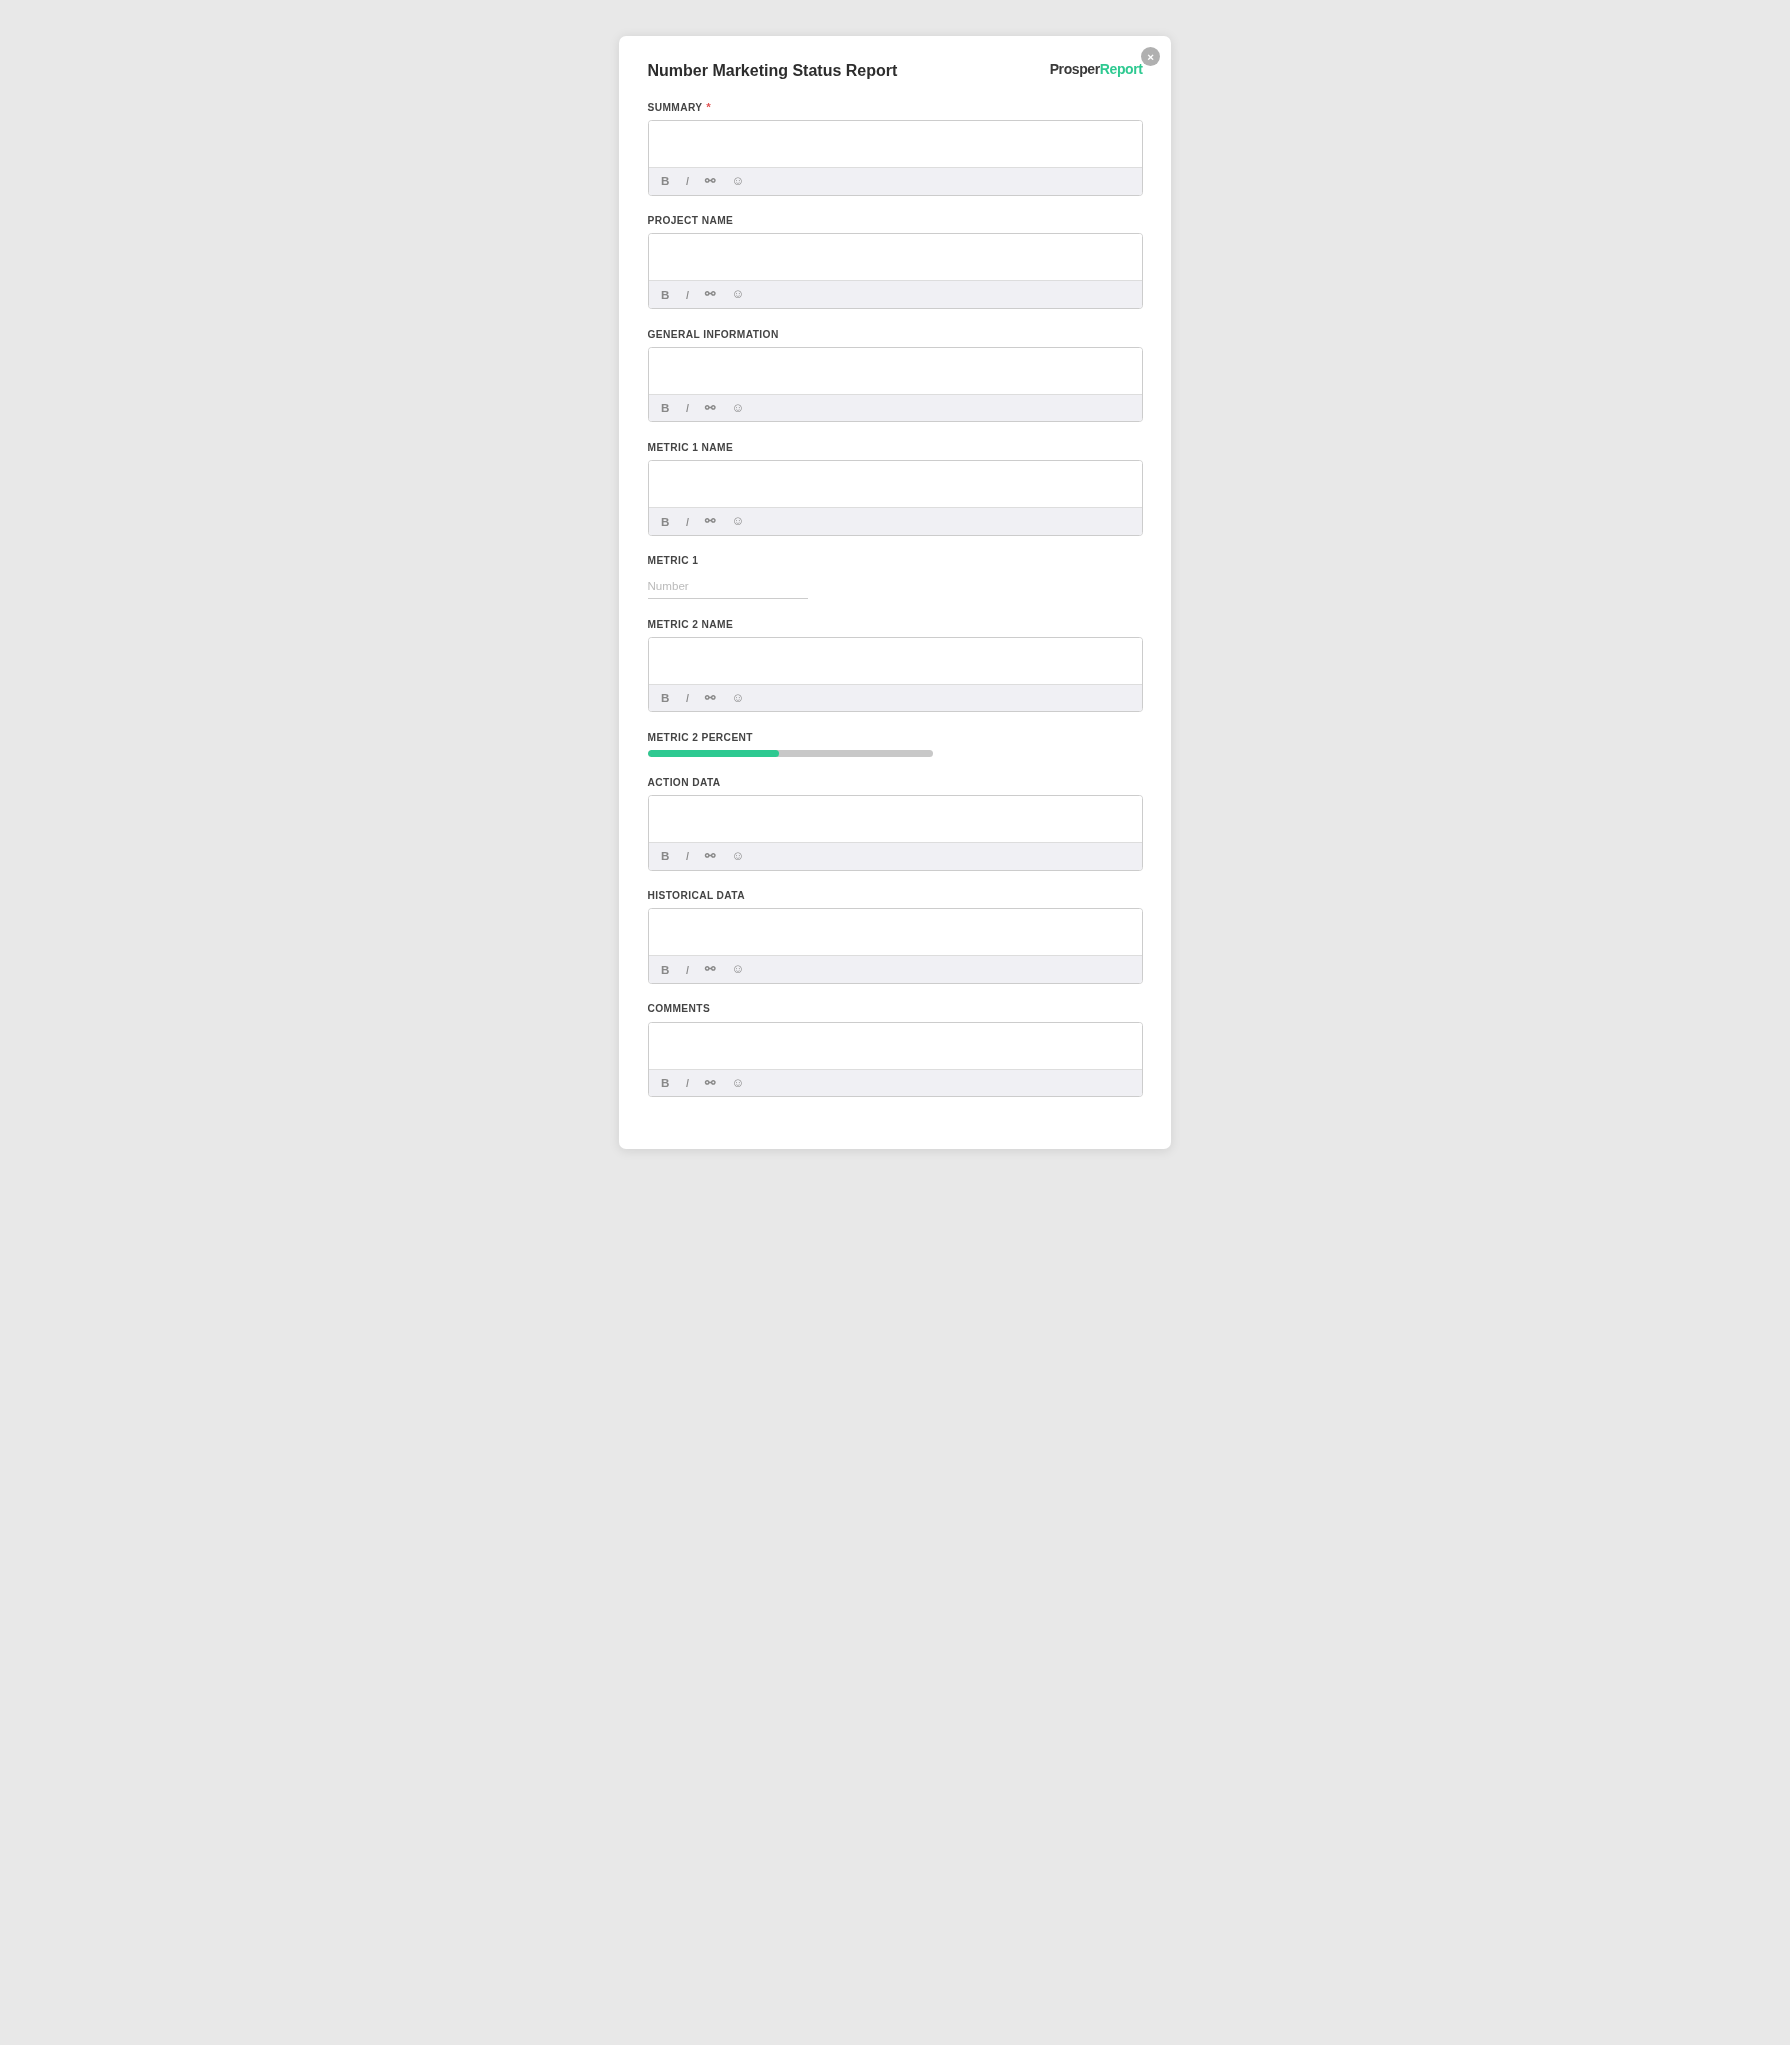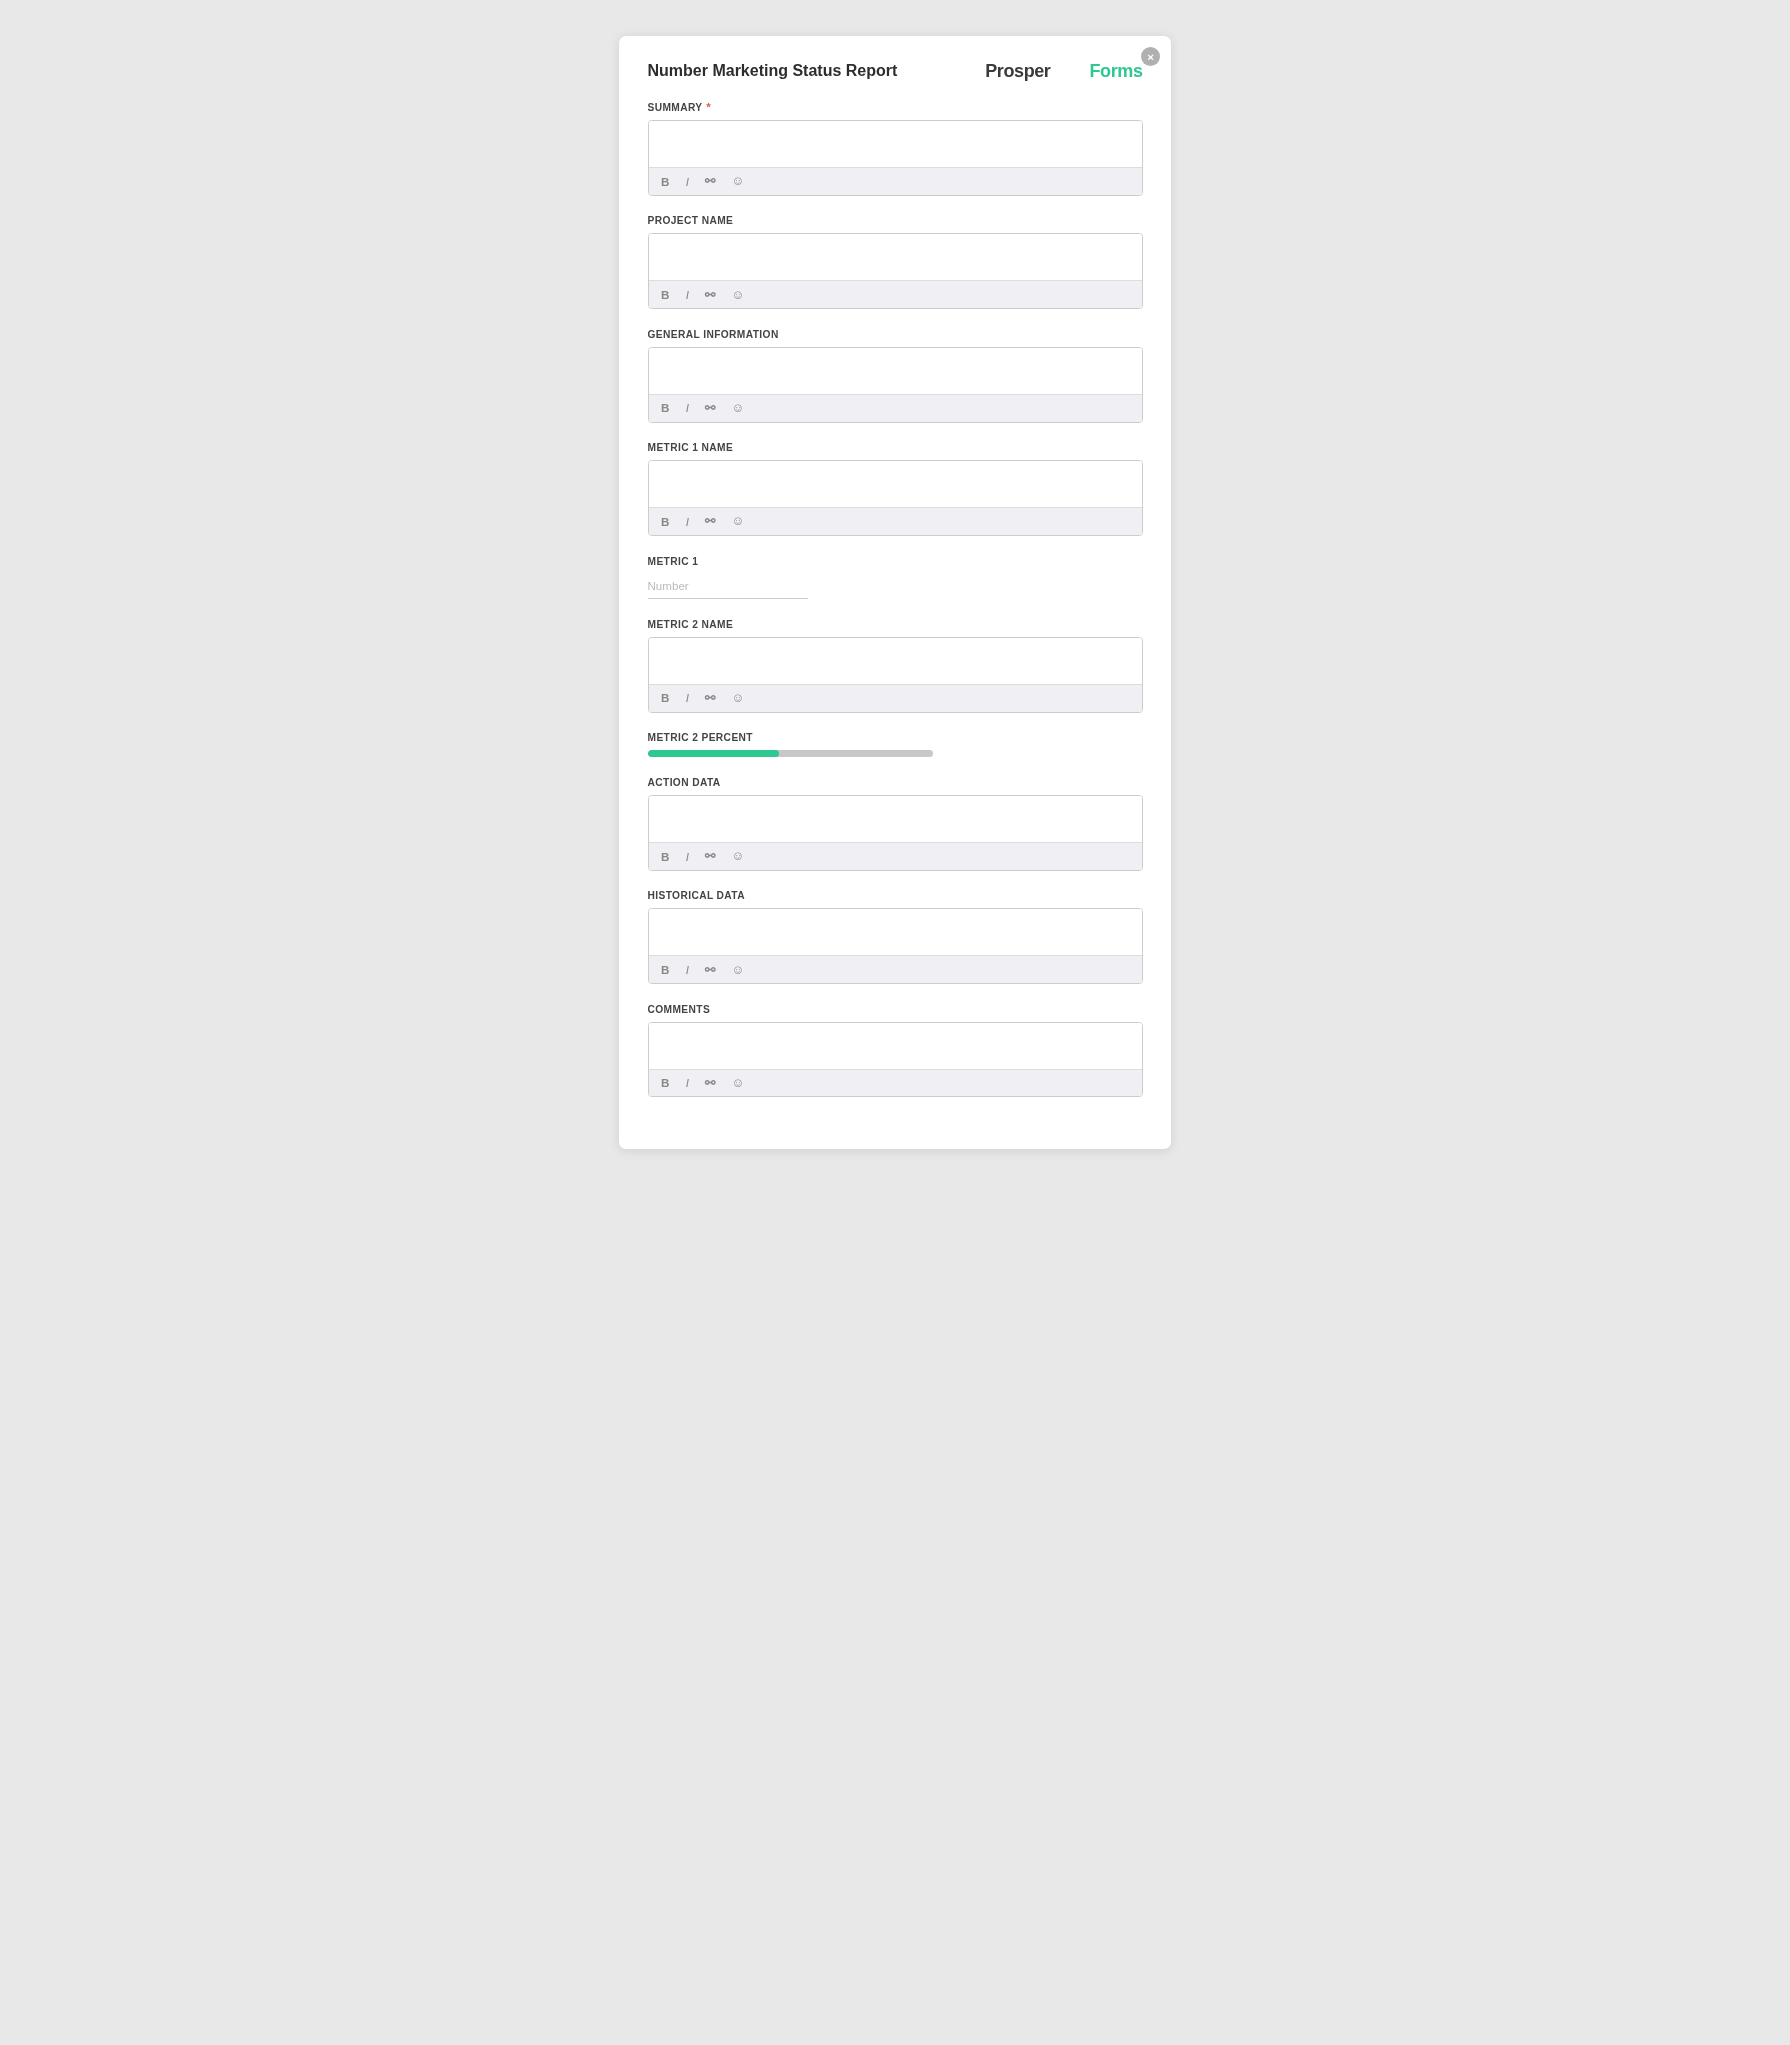--- a/index.html
+++ b/index.html
@@ -37,24 +37,23 @@
     .form-title {
       font-size: 16px;
       font-weight: 700;
       color: #2d2d2d;
       line-height: 1.3;
     }
 
     .brand-logo {
       display: flex;
       align-items: center;
-      font-size: 18px;
+      font-size: 14px;
       font-weight: 700;
       letter-spacing: -0.4px;
-      gap: 39px;
     }
 
     .brand-prosper {
       color: #3a3a3a;
     }
 
     .brand-forms {
       color: #2ec991;
     }
 
@@ -192,21 +191,21 @@
     }
   </style>
 </head>
 <body>
 
 <div class="form-container">
   <div class="form-header">
     <div class="form-title">Number Marketing Status Report</div>
     <div class="brand-logo">
       <span class="brand-prosper">Prosper</span>
-        <span class="brand-forms">Forms</span>
+        <span class="brand-forms">Report</span>
     </div>
   </div>
   <button class="close-btn">×</button>
 
   <div class="form-section">
     <div class="field-label">
       <span>SUMMARY</span>
       <span class="required-star">*</span>
     </div>
     <div class="rich-text-wrapper">

